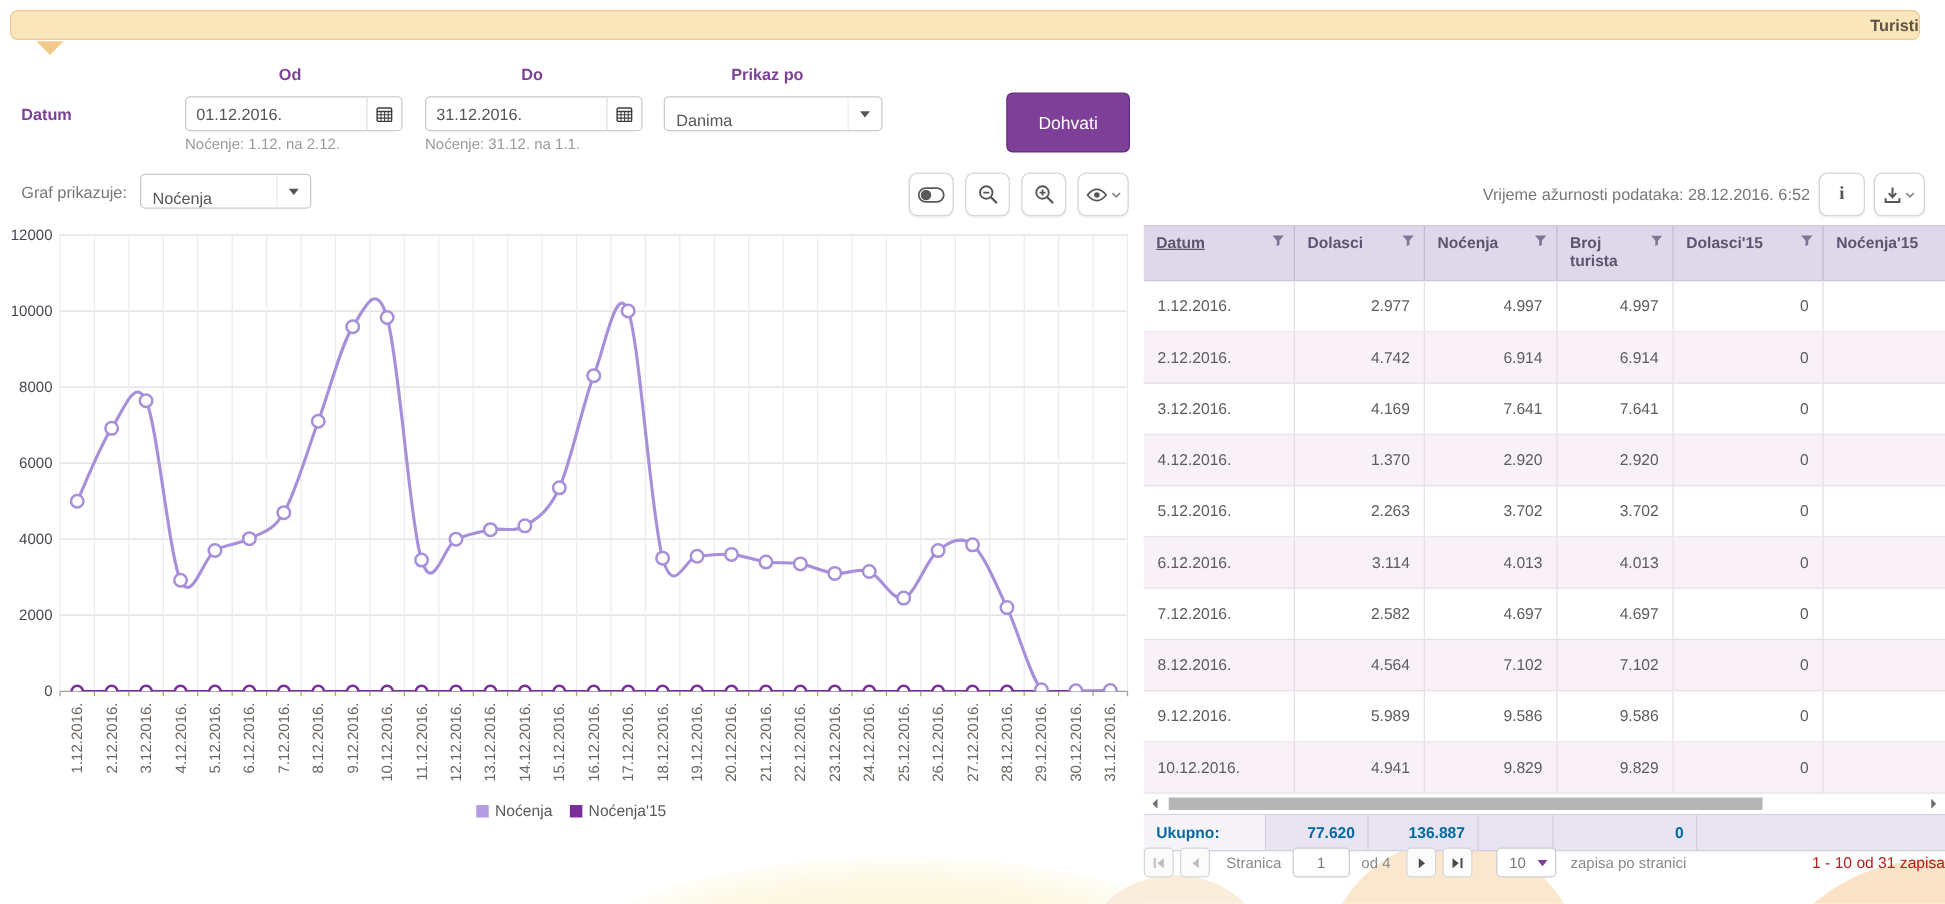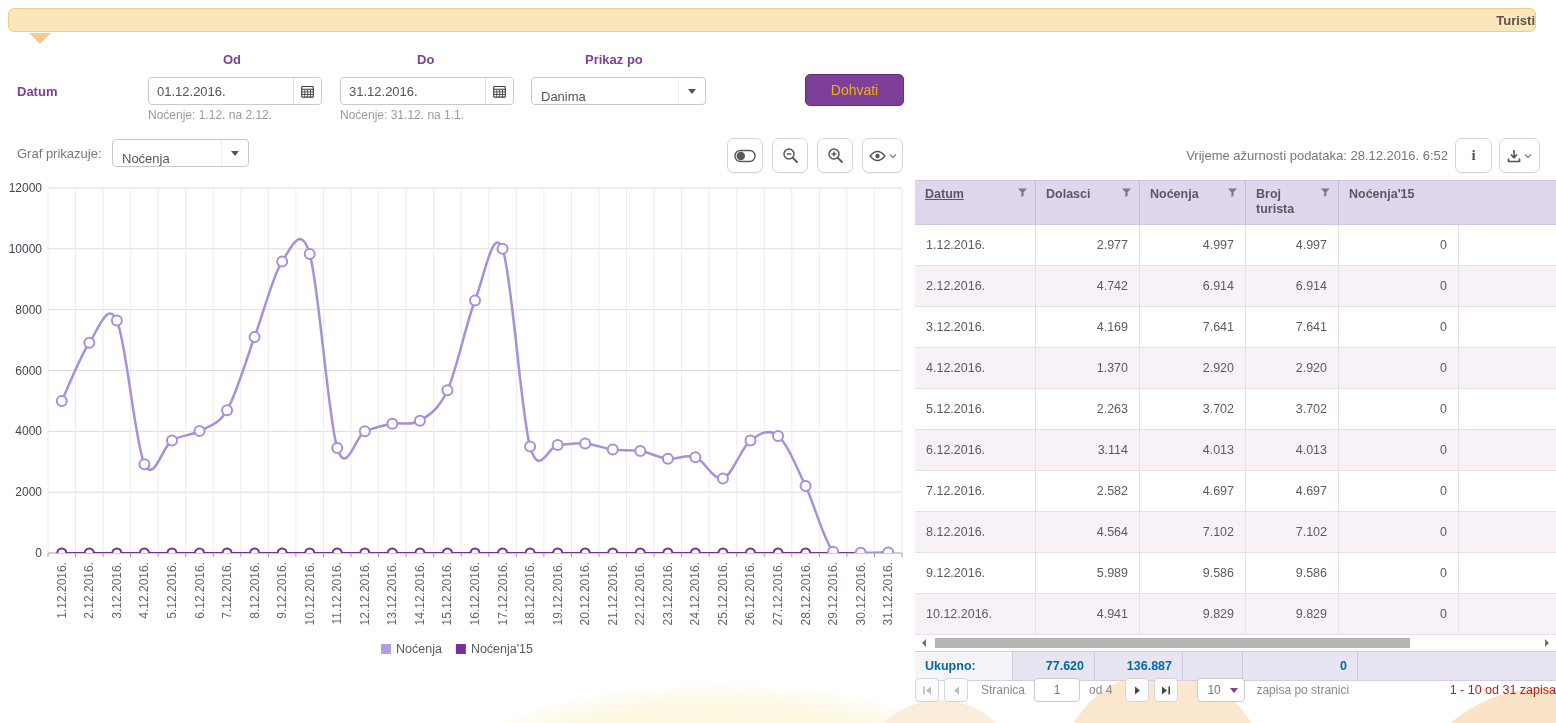--- a/index.html
+++ b/index.html
@@ -33,22 +33,22 @@
     font-family:"Liberation Sans",sans-serif;background:transparent;}
   .input-btn{width:27px;align-self:stretch;border-left:1px solid #e0e0e0;display:flex;align-items:center;
     justify-content:center;cursor:pointer;background:#fff;}
 
   .select{display:flex;align-items:flex-end;background:#fff;border:1px solid #c9c9c9;border-radius:4px;
     box-sizing:border-box;height:28px;cursor:pointer;}
   .select .sel-text{flex:1;padding:0 9px;font-size:13px;color:#555;white-space:nowrap;overflow:hidden;}
   .sel-arrow-zone{width:26px;align-self:stretch;display:flex;align-items:center;justify-content:center;border-left:1px solid #ededed;}
   .tri-down{width:0;height:0;border-left:4.5px solid transparent;border-right:4.5px solid transparent;border-top:5.5px solid #555;}
 
-  .dohvati{left:805px;top:74px;width:99px;height:32px;background:#7d3f98;border:1px solid #632e7c;
-    border-radius:5px;color:#eab308;font-size:14px;font-family:"Liberation Sans",sans-serif;cursor:pointer;}
+  .dohvati{left:805px;top:74px;width:99px;height:48px;background:#7d3f98;border:1px solid #632e7c;
+    border-radius:5px;color:#ffffff;font-size:14px;font-family:"Liberation Sans",sans-serif;cursor:pointer;}
 
   .tool-btn{border:1px solid #d6d6d6;border-radius:7px;background:#fff;display:flex;align-items:center;
     justify-content:center;box-sizing:border-box;cursor:pointer;box-shadow:0 1px 1px rgba(0,0,0,0.05);gap:3px;}
   .graf-label,.updated{font-size:13px;color:#777;}
 
   
   .tbl{left:915px;top:180px;width:641px;font-size:12.5px;}
   .t-head{display:grid;grid-template-columns:121px 104px 106px 93px 120px 1fr;background:#ded8ea;
     border-top:1px solid #cfc8df;border-bottom:1px solid #cfc8df;height:43px;}
   .th{display:flex;justify-content:space-between;align-items:flex-start;padding:6px 7px 0 10px;
@@ -411,20 +411,26 @@
             <path d="M1 1.5 H11 L7.2 5.8 V9.6 L4.8 10.8 V5.8 Z" fill="#7d7793"></path>
           </svg>
         </div>
         <div class="th">
           <span class="">Broj turista</span>
           <svg width="11" height="11" viewBox="0 0 12 12">
             <path d="M1 1.5 H11 L7.2 5.8 V9.6 L4.8 10.8 V5.8 Z" fill="#7d7793"></path>
           </svg>
         </div>
         <div class="th">
+          <span class="">Dolasci'15</span>
+          <svg width="11" height="11" viewBox="0 0 12 12">
+            <path d="M1 1.5 H11 L7.2 5.8 V9.6 L4.8 10.8 V5.8 Z" fill="#7d7793"></path>
+          </svg>
+        </div>
+        <div class="th">
           <span class="">Noćenja'15</span>
         </div>
       </div>
     <div id="t-body">
         <div class="t-row">
           <div class="td">1.12.2016.</div>
           <div class="td num">2.977</div>
           <div class="td num">4.997</div>
           <div class="td num">4.997</div>
           <div class="td num">0</div>

